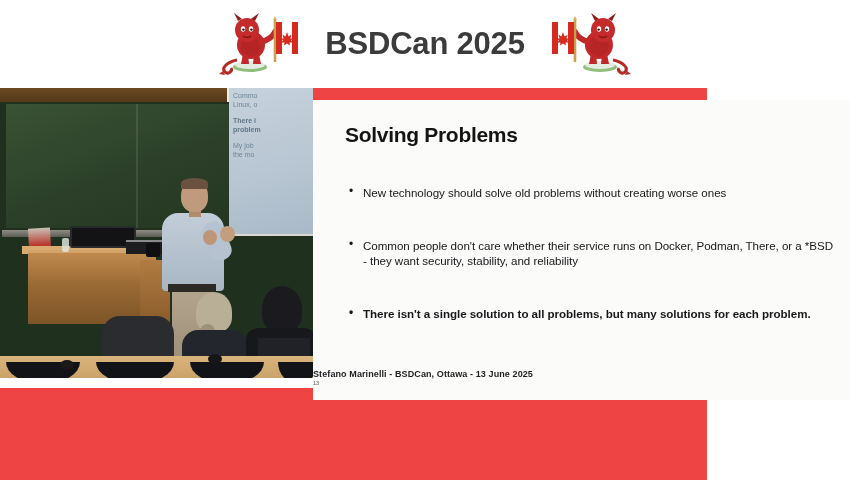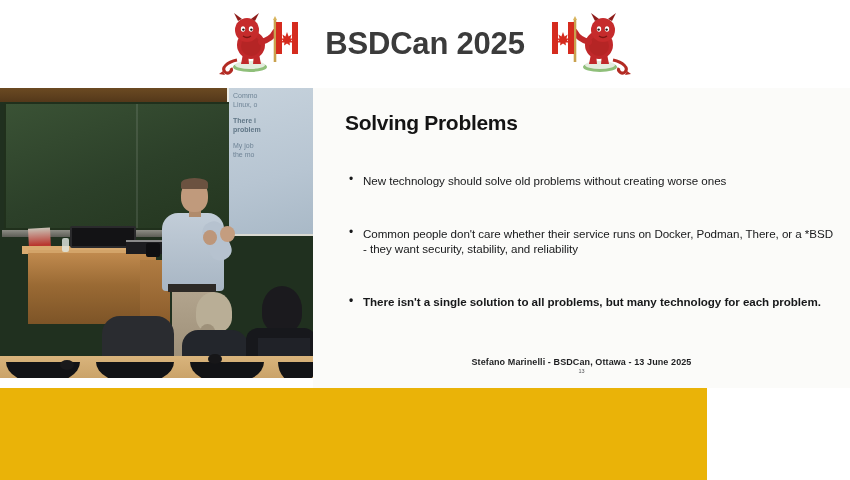--- a/index.html
+++ b/index.html
@@ -10,21 +10,21 @@
     height: 480px;
     background: #ffffff;
     font-family: "Liberation Sans", sans-serif;
     overflow: hidden;
   }
 
   #stage {
     position: relative;
     width: 707px;
     height: 480px;
-    background: #eab308;
+    background: #ef4444;
   }
 
   
   #header-banner {
     position: absolute;
     left: 0; top: 0;
     width: 850px; height: 88px;
     display: flex;
     align-items: center;
     justify-content: center;
@@ -324,21 +324,21 @@
     position: absolute;
     left: 60px; top: 272px;
     width: 14px; height: 10px;
     background: #19191b;
     border-radius: 50%;
   }
 
   
   #slide-panel {
     position: absolute;
-    left: 313px; top: 0;
+    left: 313px; top: 12px;
     width: 537px; height: 300px;
     background: #fbfbf9;
     padding: 16px 14px 0 22px;
   }
 
   #slide-title {
     font-size: 21px;
     font-weight: bold;
     color: #141414;
     letter-spacing: -0.3px;
@@ -369,21 +369,20 @@
     left: 0; top: -1px;
     font-size: 12px;
     color: #17181a;
   }
   #slide-bullets li.strong { font-weight: bold; }
 
   #slide-footer {
     position: absolute;
     left: 0; right: 0;
     bottom: 14px;
-    text-align: center;
   }
   #slide-footer-text {
     font-size: 9px;
     font-weight: bold;
     color: #1d1e20;
     letter-spacing: 0.1px;
     font-family: "Liberation Sans", sans-serif;
   }
   #slide-page-number {
     margin-top: 1px;
@@ -544,21 +543,21 @@
       <div class="desk-row-2"></div>
     </div>
 
     <div id="slide-panel">
 
       <h1 id="slide-title">Solving Problems</h1>
 
       <ul id="slide-bullets">
         <li>New technology should solve old problems without creating worse ones</li>
         <li>Common people don't care whether their service runs on Docker, Podman, There, or a *BSD - they want security, stability, and reliability</li>
-        <li class="strong">There isn't a single solution to all problems, but many technology for each problem.</li>
+        <li class="strong">There isn't a single solution to all problems, but many solutions for each problem.</li>
       </ul>
 
       <div id="slide-footer">
         <div id="slide-footer-text">Stefano Marinelli - BSDCan, Ottawa - 13 June 2025</div>
         <div id="slide-page-number">13</div>
       </div>
 
     </div>
 
   </div>

